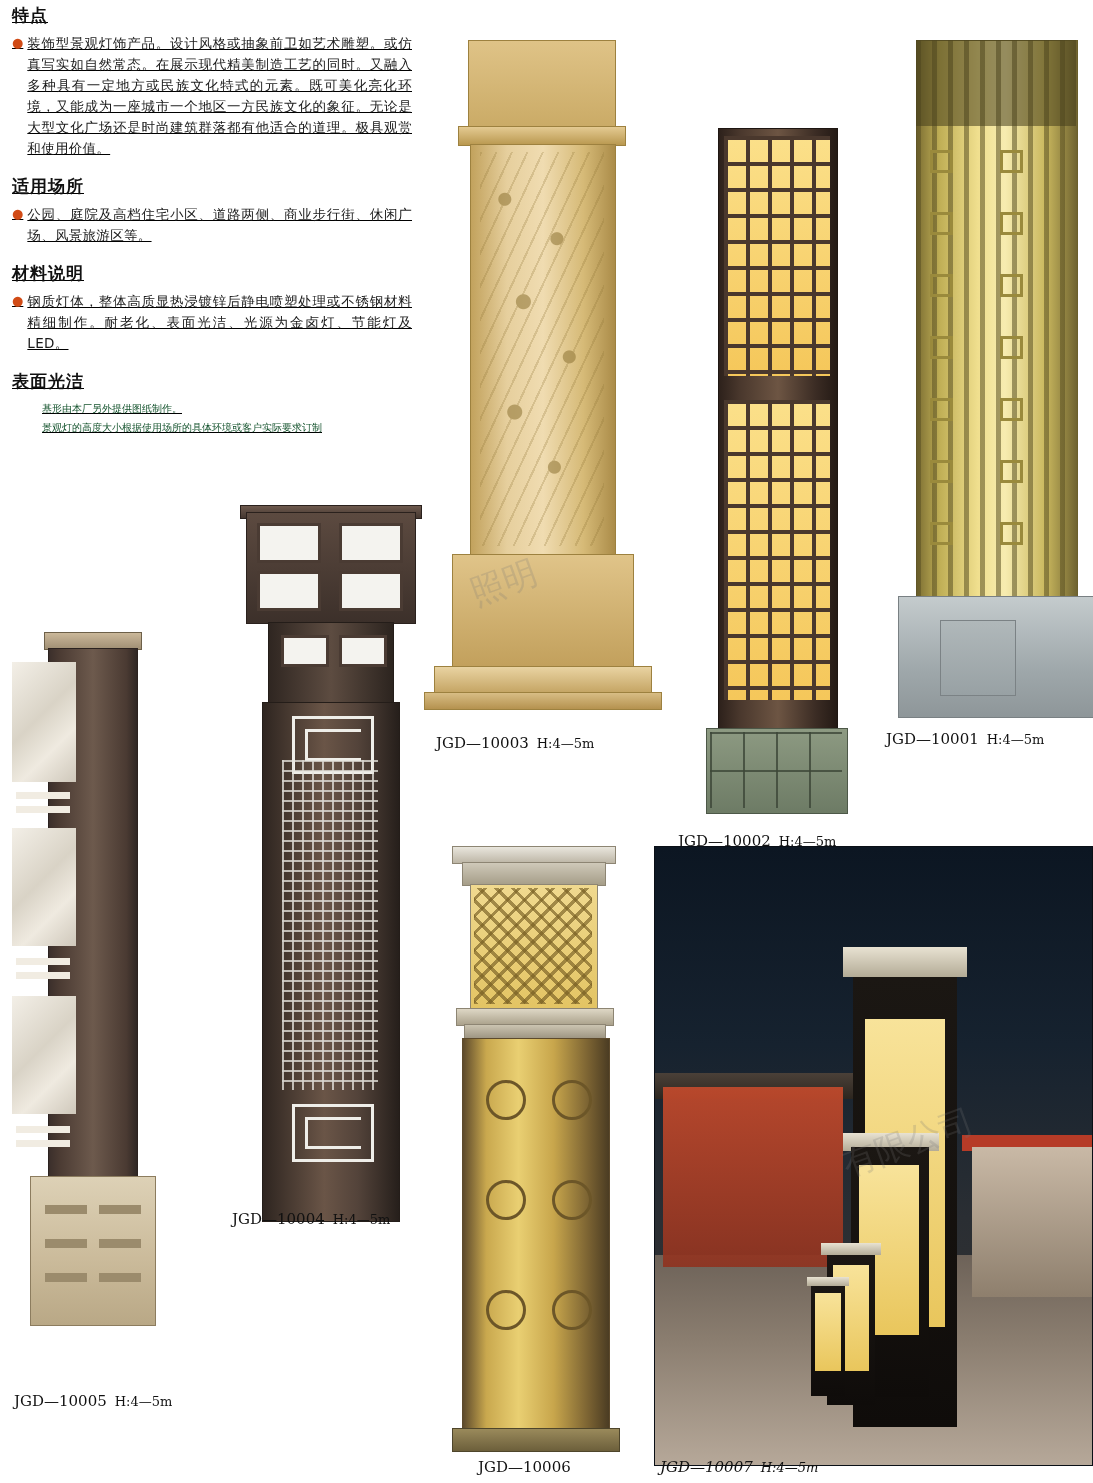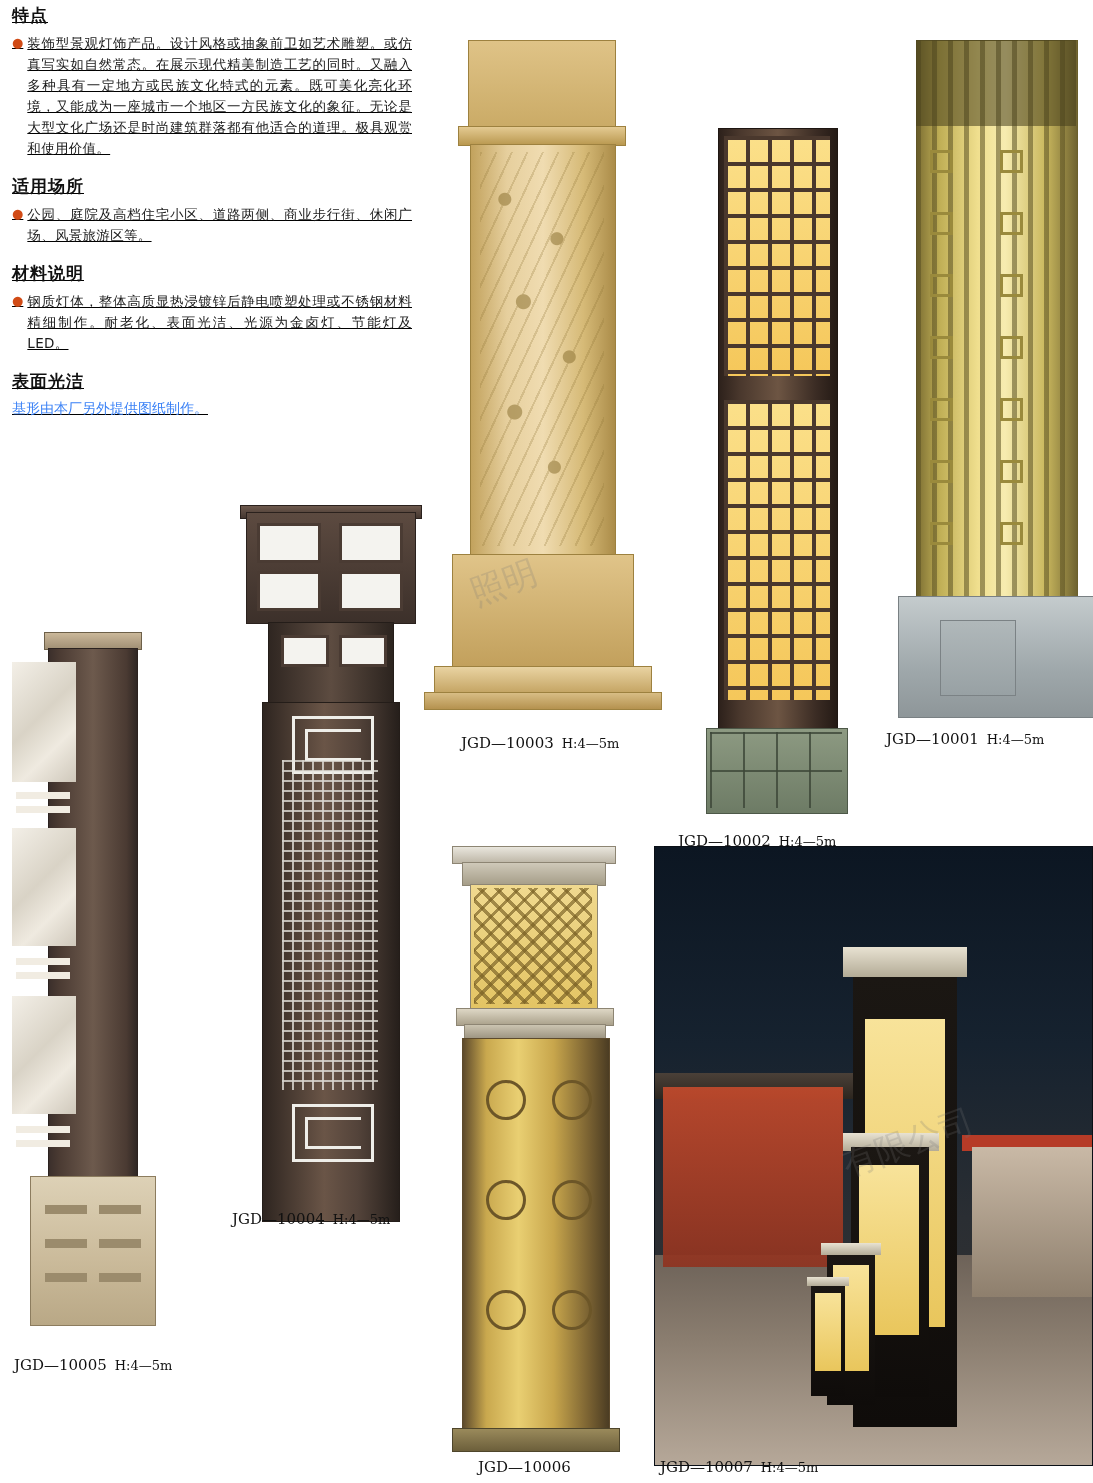--- a/index.html
+++ b/index.html
@@ -13,21 +13,21 @@
     font-size:17px;font-weight:bold;color:#111;margin:0 0 6px 0;
     font-family:"DejaVu Serif","Liberation Serif",serif;letter-spacing:1px;
   }
   .sec-wrap{margin-bottom:16px;text-decoration:underline;}
   .bullet-row{display:flex;align-items:flex-start;}
   .dot{color:#d14b16;font-size:13px;line-height:20px;margin-right:4px;flex:0 0 auto;}
   .body-text{
     font-size:13.5px;line-height:21px;color:#1a1a1a;text-align:justify;
     font-family:"DejaVu Sans","Liberation Sans",sans-serif;letter-spacing:.3px;
   }
-  .note-line{font-size:14px;line-height:19px;color:#3b82f6;}
+  .note-line{font-size:10px;line-height:19px;color:#14532d;margin-left:30px;}
   .note-warn{font-size:12.5px;line-height:19px;color:#d2221f;}
 
   .caption{
     position:absolute;font-size:15px;color:#111;white-space:nowrap;
     font-family:"DejaVu Serif","Liberation Serif",serif;
   }
   .caption .h{font-size:13px;margin-left:8px;}
 
   .fig{position:absolute;}
 
@@ -186,20 +186,21 @@
     <h2 class="sec">材料说明</h2>
     <div class="bullet-row">
       <span class="dot">●</span>
       <div class="body-text">钢质灯体，整体高质显热浸镀锌后静电喷塑处理或不锈钢材料精细制作。耐老化、表面光洁、光源为金卤灯、节能灯及LED。</div>
     </div>
   </div>
 
   <div class="sec-wrap">
     <h2 class="sec">表面光洁</h2>
     <div class="note-line">基形由本厂另外提供图纸制作。</div>
+    <div class="note-line">景观灯的高度大小根据使用场所的具体环境或客户实际要求订制</div>
   </div>
 
 </div>
 
 <div class="fig" id="f5">
   <div class="cap"></div>
   <div class="shaft"></div>
   <div class="marble" style="top:662px;height:120px;"></div>
   <div class="marble" style="top:828px;height:118px;"></div>
   <div class="marble" style="top:996px;height:118px;"></div>
@@ -211,21 +212,21 @@
   <div class="slot" style="top:1140px;"></div>
   <div class="pedestal">
     <div class="pslot" style="left:14px;top:28px;width:42px;"></div>
     <div class="pslot" style="left:68px;top:28px;width:42px;"></div>
     <div class="pslot" style="left:14px;top:62px;width:42px;"></div>
     <div class="pslot" style="left:68px;top:62px;width:42px;"></div>
     <div class="pslot" style="left:14px;top:96px;width:42px;"></div>
     <div class="pslot" style="left:68px;top:96px;width:42px;"></div>
   </div>
 </div>
-<div class="caption" style="left:14px;top:1356px;">
+<div class="caption" style="left:14px;top:1392px;">
   <span>JGD—10005</span><span class="h">H:4—5m</span>
 </div>
 
 <div class="fig" id="f4">
   <div class="headtop"></div>
   <div class="head">
     <div class="glass" style="left:10px;top:10px;width:58px;height:34px;"></div>
     <div class="glass" style="left:92px;top:10px;width:58px;height:34px;"></div>
     <div class="glass" style="left:10px;top:58px;width:58px;height:34px;"></div>
     <div class="glass" style="left:92px;top:58px;width:58px;height:34px;"></div>
@@ -245,21 +246,21 @@
 
 <div class="fig" id="f3">
   <div class="topblock"></div>
   <div class="topplate"></div>
   <div class="shaft"></div>
   <div class="carve"></div>
   <div class="lowblock"></div>
   <div class="plinth"></div>
   <div class="plinth2"></div>
 </div>
-<div class="caption" style="left:461px;top:734px;">
+<div class="caption" style="left:436px;top:734px;">
   <span>JGD—10003</span><span class="h">H:4—5m</span>
 </div>
 
 <div class="fig" id="f2">
   <div class="shaft"></div>
   <div class="lit" style="left:724px;top:136px;width:106px;height:240px;"></div>
   <div class="mesh" style="left:724px;top:136px;width:106px;height:240px;"></div>
   <div class="lit" style="left:724px;top:400px;width:106px;height:300px;"></div>
   <div class="mesh" style="left:724px;top:400px;width:106px;height:300px;"></div>
   <div class="base"></div>
@@ -332,18 +333,18 @@
 
     <div class="lamproof" style="left:166px;top:396px;width:60px;height:12px;"></div>
     <div class="lamp" style="left:172px;top:408px;width:48px;height:150px;"></div>
     <div class="lampglow" style="left:178px;top:418px;width:36px;height:106px;"></div>
 
     <div class="lamproof" style="left:152px;top:430px;width:42px;height:9px;"></div>
     <div class="lamp" style="left:156px;top:439px;width:34px;height:110px;"></div>
     <div class="lampglow" style="left:160px;top:446px;width:26px;height:78px;"></div>
   </div>
 </div>
-<div class="caption" style="left:660px;top:1458px;">
+<div class="caption" style="left:660px;top:1458px;font-style:italic;">
   <span>JGD—10007</span><span class="h">H:4—5m</span>
 </div>
 
 <div class="wm" style="left:470px;top:560px;">照明</div>
 <div class="wm" style="left:840px;top:1120px;">有限公司</div>
 
 </body></html>

